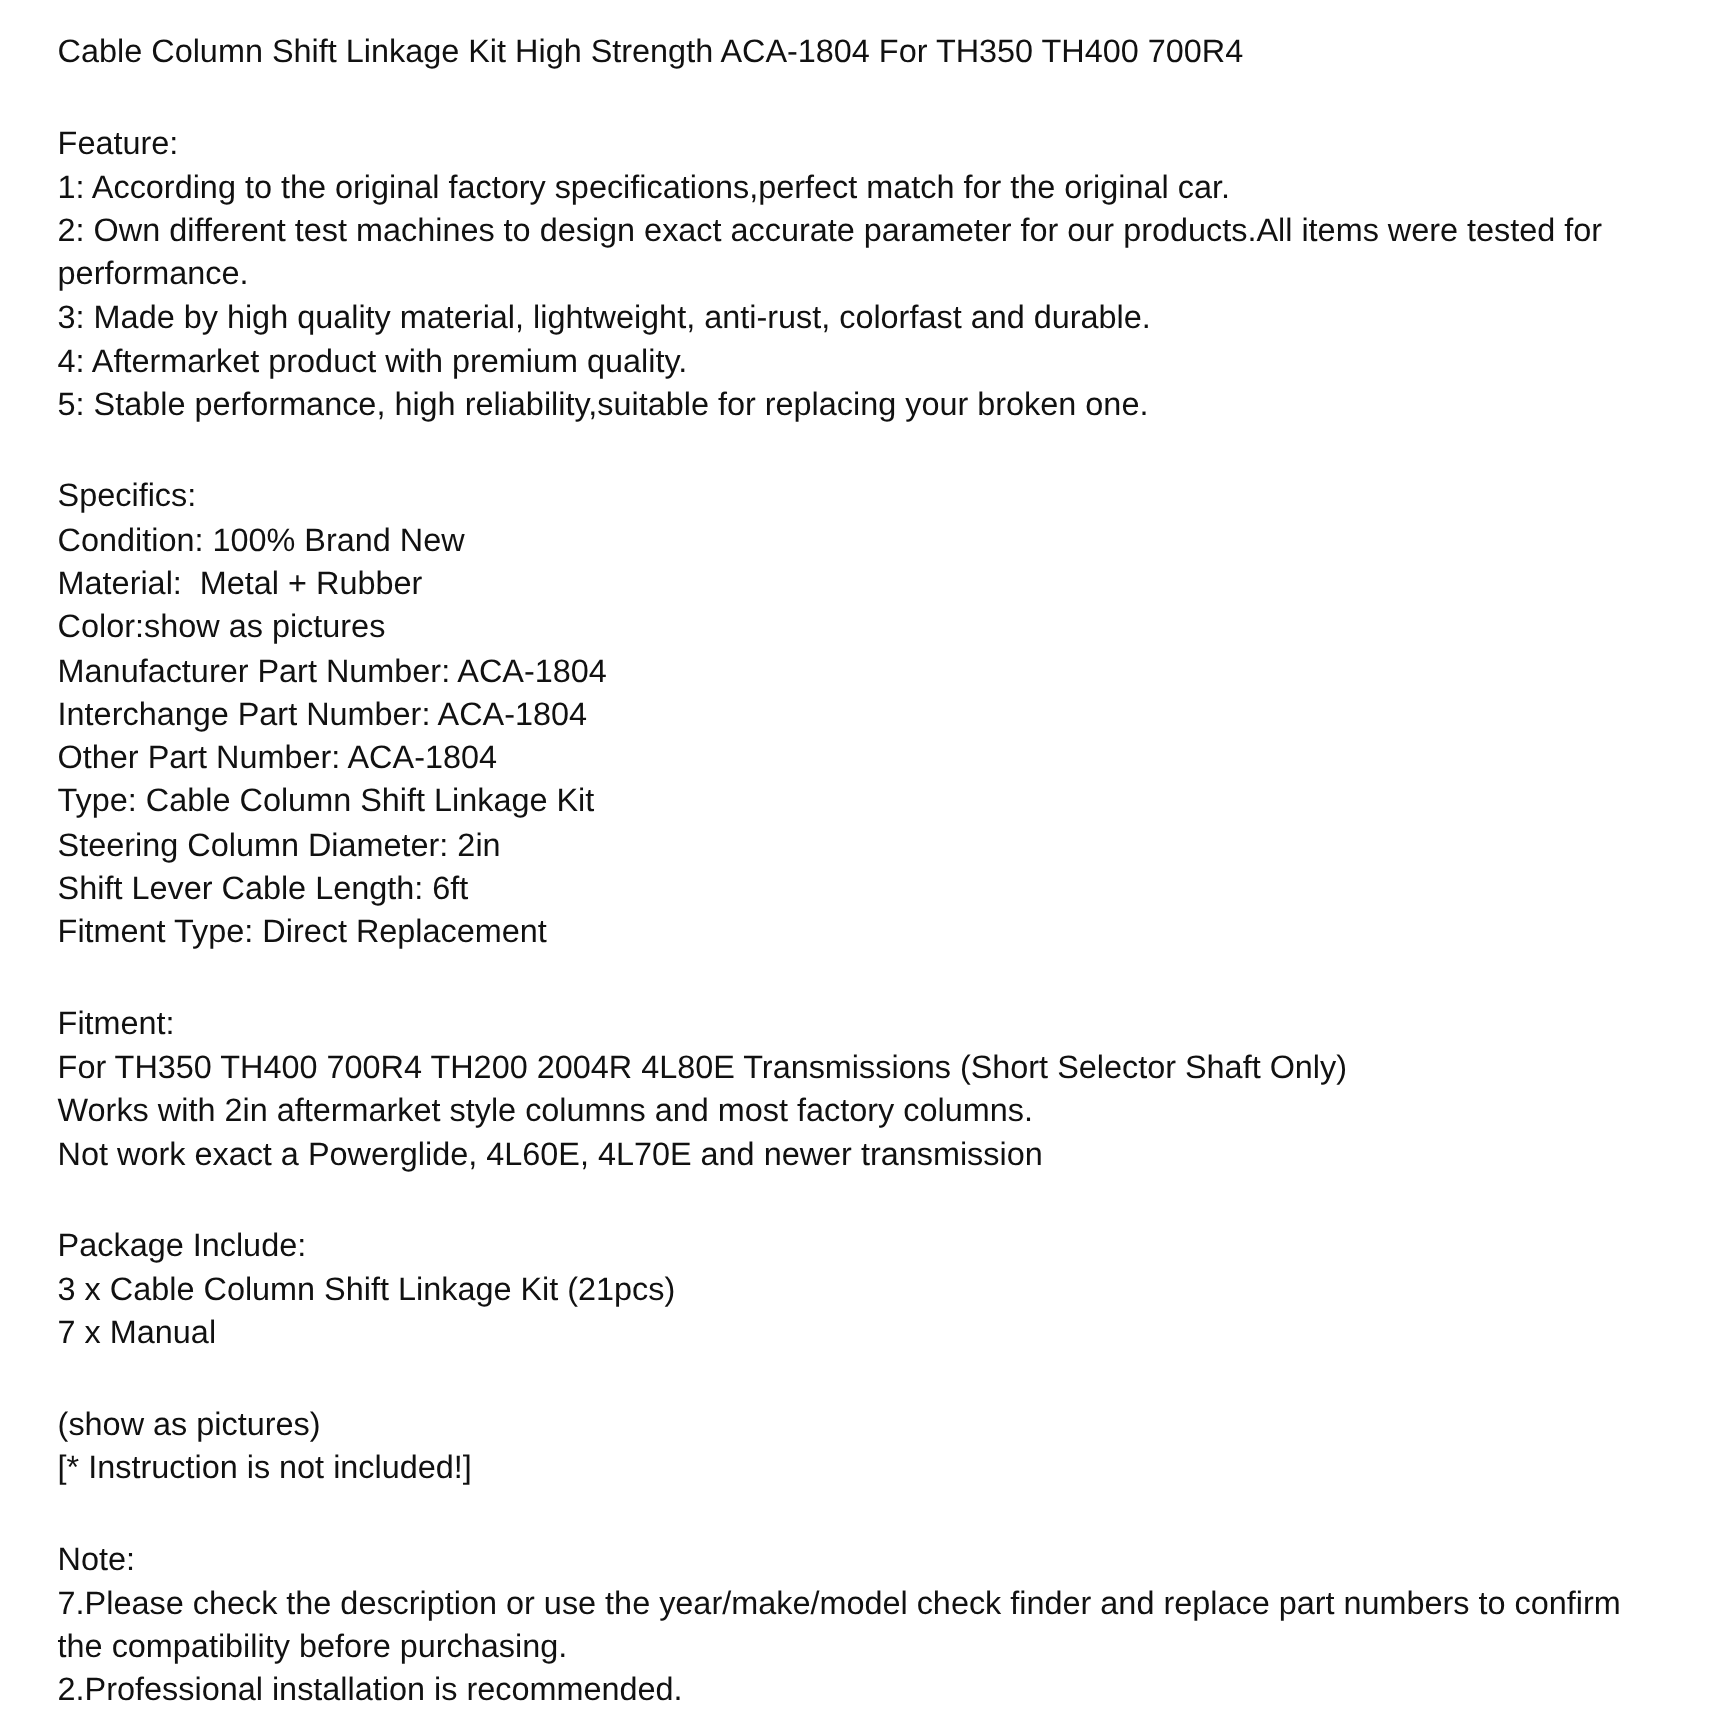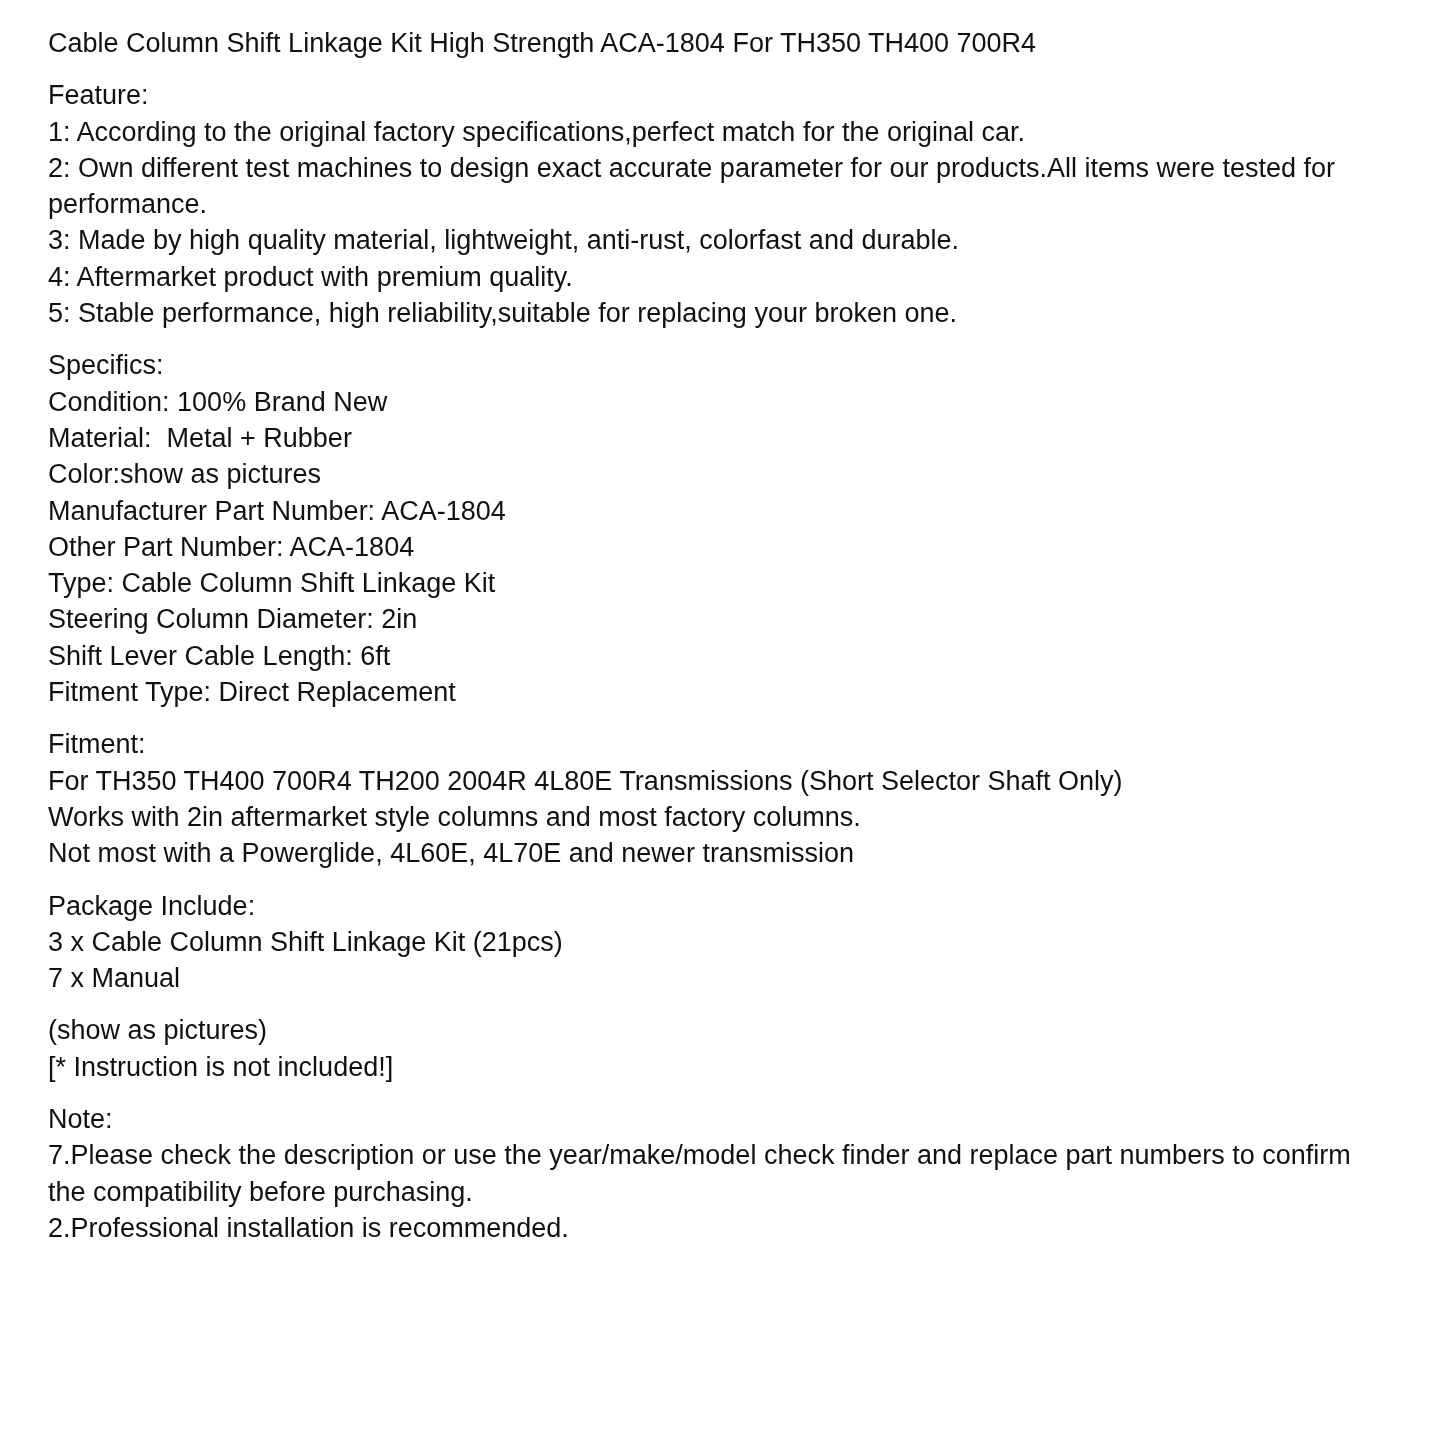--- a/index.html
+++ b/index.html
@@ -25,21 +25,21 @@
   .line {
     white-space: pre;          
     min-height: 36.3px;
   }
   .doc-title {
     margin: 0;
     font-size: 27px;
     font-weight: 400;
   }
   .doc-section {
-    margin-top: 16px;        
+    margin-top: 40px;        
   }
 </style>
 </head>
 <body style="background: rgb(255, 255, 255);">
 
 <main class="doc" style="color: rgb(17, 17, 17);">
   <h1 class="line doc-title">Cable Column Shift Linkage Kit High Strength ACA-1804 For TH350 TH400 700R4</h1>
   <div id="sections">
       <section class="doc-section">
         <div class="line">Feature:</div>
@@ -49,31 +49,32 @@
         <div class="line">3: Made by high quality material, lightweight, anti-rust, colorfast and durable.</div>
         <div class="line">4: Aftermarket product with premium quality.</div>
         <div class="line">5: Stable performance, high reliability,suitable for replacing your broken one.</div>
       </section>
       <section class="doc-section">
         <div class="line">Specifics:</div>
         <div class="line">Condition: 100% Brand New</div>
         <div class="line">Material:  Metal + Rubber</div>
         <div class="line">Color:show as pictures</div>
         <div class="line">Manufacturer Part Number: ACA-1804</div>
+        <div class="line">Interchange Part Number: ACA-1804</div>
         <div class="line">Other Part Number: ACA-1804</div>
         <div class="line">Type: Cable Column Shift Linkage Kit</div>
         <div class="line">Steering Column Diameter: 2in</div>
         <div class="line">Shift Lever Cable Length: 6ft</div>
         <div class="line">Fitment Type: Direct Replacement</div>
       </section>
       <section class="doc-section">
         <div class="line">Fitment:</div>
         <div class="line">For TH350 TH400 700R4 TH200 2004R 4L80E Transmissions (Short Selector Shaft Only)</div>
         <div class="line">Works with 2in aftermarket style columns and most factory columns.</div>
-        <div class="line">Not most with a Powerglide, 4L60E, 4L70E and newer transmission</div>
+        <div class="line">Not work exact a Powerglide, 4L60E, 4L70E and newer transmission</div>
       </section>
       <section class="doc-section">
         <div class="line">Package Include:</div>
         <div class="line">3 x Cable Column Shift Linkage Kit (21pcs)</div>
         <div class="line">7 x Manual</div>
       </section>
       <section class="doc-section">
         <div class="line">(show as pictures)</div>
         <div class="line">[* Instruction is not included!]</div>
       </section>

